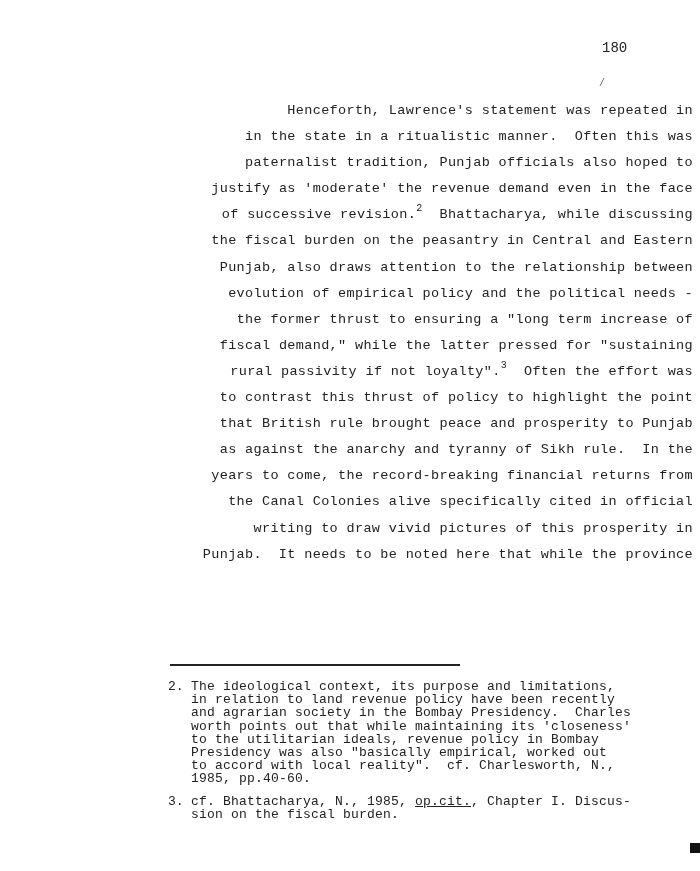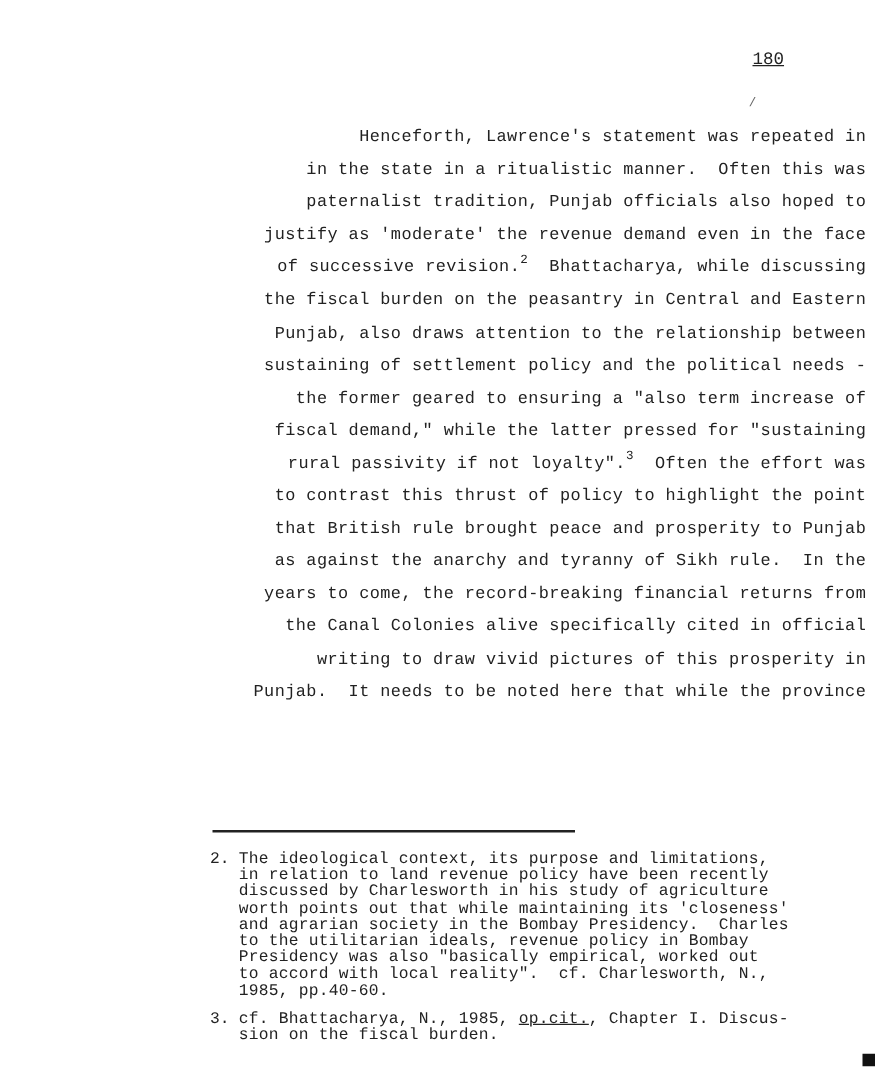--- a/index.html
+++ b/index.html
@@ -1,20 +1,20 @@
 <!DOCTYPE html>
 <html><head>
   <meta charset="utf-8">
   <style>
     html, body { margin: 0; padding: 0; }
     body {
       width: 700px; height: 871px; background: #ffffff; position: relative; overflow: hidden;
       font-family: "Liberation Mono", "DejaVu Sans Mono", monospace; color: #222;
     }
-    .page-number { position: absolute; left: 602px; top: 40px; font-size: 14px; text-decoration: underline; }
+    .page-number { position: absolute; left: 602px; top: 40px; font-size: 14px; }
     .body-text { position: absolute; left: 173px; top: 98px; width: 520px; text-align: right; }
     .line { font-size: 13.5px; height: 26.1px; line-height: 26.1px; white-space: pre; letter-spacing: 0.35px; }
     .indent { padding-left: 52px; }
     sup { font-size: 10px; vertical-align: 7px; line-height: 0; }
     .rule { position: absolute; left: 170px; top: 664px; width: 290px; border-top: 2px solid #222; }
     .footnotes { position: absolute; left: 168px; top: 680px; width: 530px; }
     .fn { display: flex; margin-bottom: 9px; }
     .fn-num { width: 23px; font-size: 13px; line-height: 13px; }
     .fn-lines { flex: 1; }
     .fn-line { font-size: 13px; line-height: 13.2px; height: 13.2px; white-space: pre; letter-spacing: 0.2px; }
@@ -28,44 +28,43 @@
 <div class="page-number">180</div>
 
 <div class="body-text">
   <div class="line indent">Henceforth, Lawrence's statement was repeated in</div>
   <div class="line">in the state in a ritualistic manner.  Often this was</div>
   <div class="line">paternalist tradition, Punjab officials also hoped to</div>
   <div class="line">justify as 'moderate' the revenue demand even in the face</div>
   <div class="line"><span>of successive revision.</span><sup>2</sup><span>  Bhattacharya, while discussing</span></div>
   <div class="line">the fiscal burden on the peasantry in Central and Eastern</div>
   <div class="line">Punjab, also draws attention to the relationship between</div>
-  <div class="line">sustaining of settlement policy and the political needs -</div>
-  <div class="line">the former geared to ensuring a "also term increase of</div>
+  <div class="line">evolution of empirical policy and the political needs -</div>
+  <div class="line">the former thrust to ensuring a "long term increase of</div>
   <div class="line">fiscal demand," while the latter pressed for "sustaining</div>
   <div class="line"><span>rural passivity if not loyalty".</span><sup>3</sup><span>  Often the effort was</span></div>
   <div class="line">to contrast this thrust of policy to highlight the point</div>
   <div class="line">that British rule brought peace and prosperity to Punjab</div>
   <div class="line">as against the anarchy and tyranny of Sikh rule.  In the</div>
   <div class="line">years to come, the record-breaking financial returns from</div>
   <div class="line">the Canal Colonies alive specifically cited in official</div>
   <div class="line">writing to draw vivid pictures of this prosperity in</div>
   <div class="line">Punjab.  It needs to be noted here that while the province</div>
 </div>
 
 <div class="rule"></div>
 
 <div class="footnotes">
   <div class="fn">
     <div class="fn-num">2.</div>
     <div class="fn-lines">
       <div class="fn-line">The ideological context, its purpose and limitations,</div>
       <div class="fn-line">in relation to land revenue policy have been recently</div>
-      <div class="fn-line">discussed by Charlesworth in his study of agriculture</div>
+      <div class="fn-line">and agrarian society in the Bombay Presidency.  Charles</div>
       <div class="fn-line">worth points out that while maintaining its 'closeness'</div>
-      <div class="fn-line">and agrarian society in the Bombay Presidency.  Charles</div>
       <div class="fn-line">to the utilitarian ideals, revenue policy in Bombay</div>
       <div class="fn-line">Presidency was also "basically empirical, worked out</div>
       <div class="fn-line">to accord with local reality".  cf. Charlesworth, N.,</div>
       <div class="fn-line">1985, pp.40-60.</div>
     </div>
   </div>
   <div class="fn">
     <div class="fn-num">3.</div>
     <div class="fn-lines">
       <div class="fn-line"><span>cf. Bhattacharya, N., 1985, </span><span class="ul">op.cit.</span><span>, Chapter I. Discus-</span></div>

